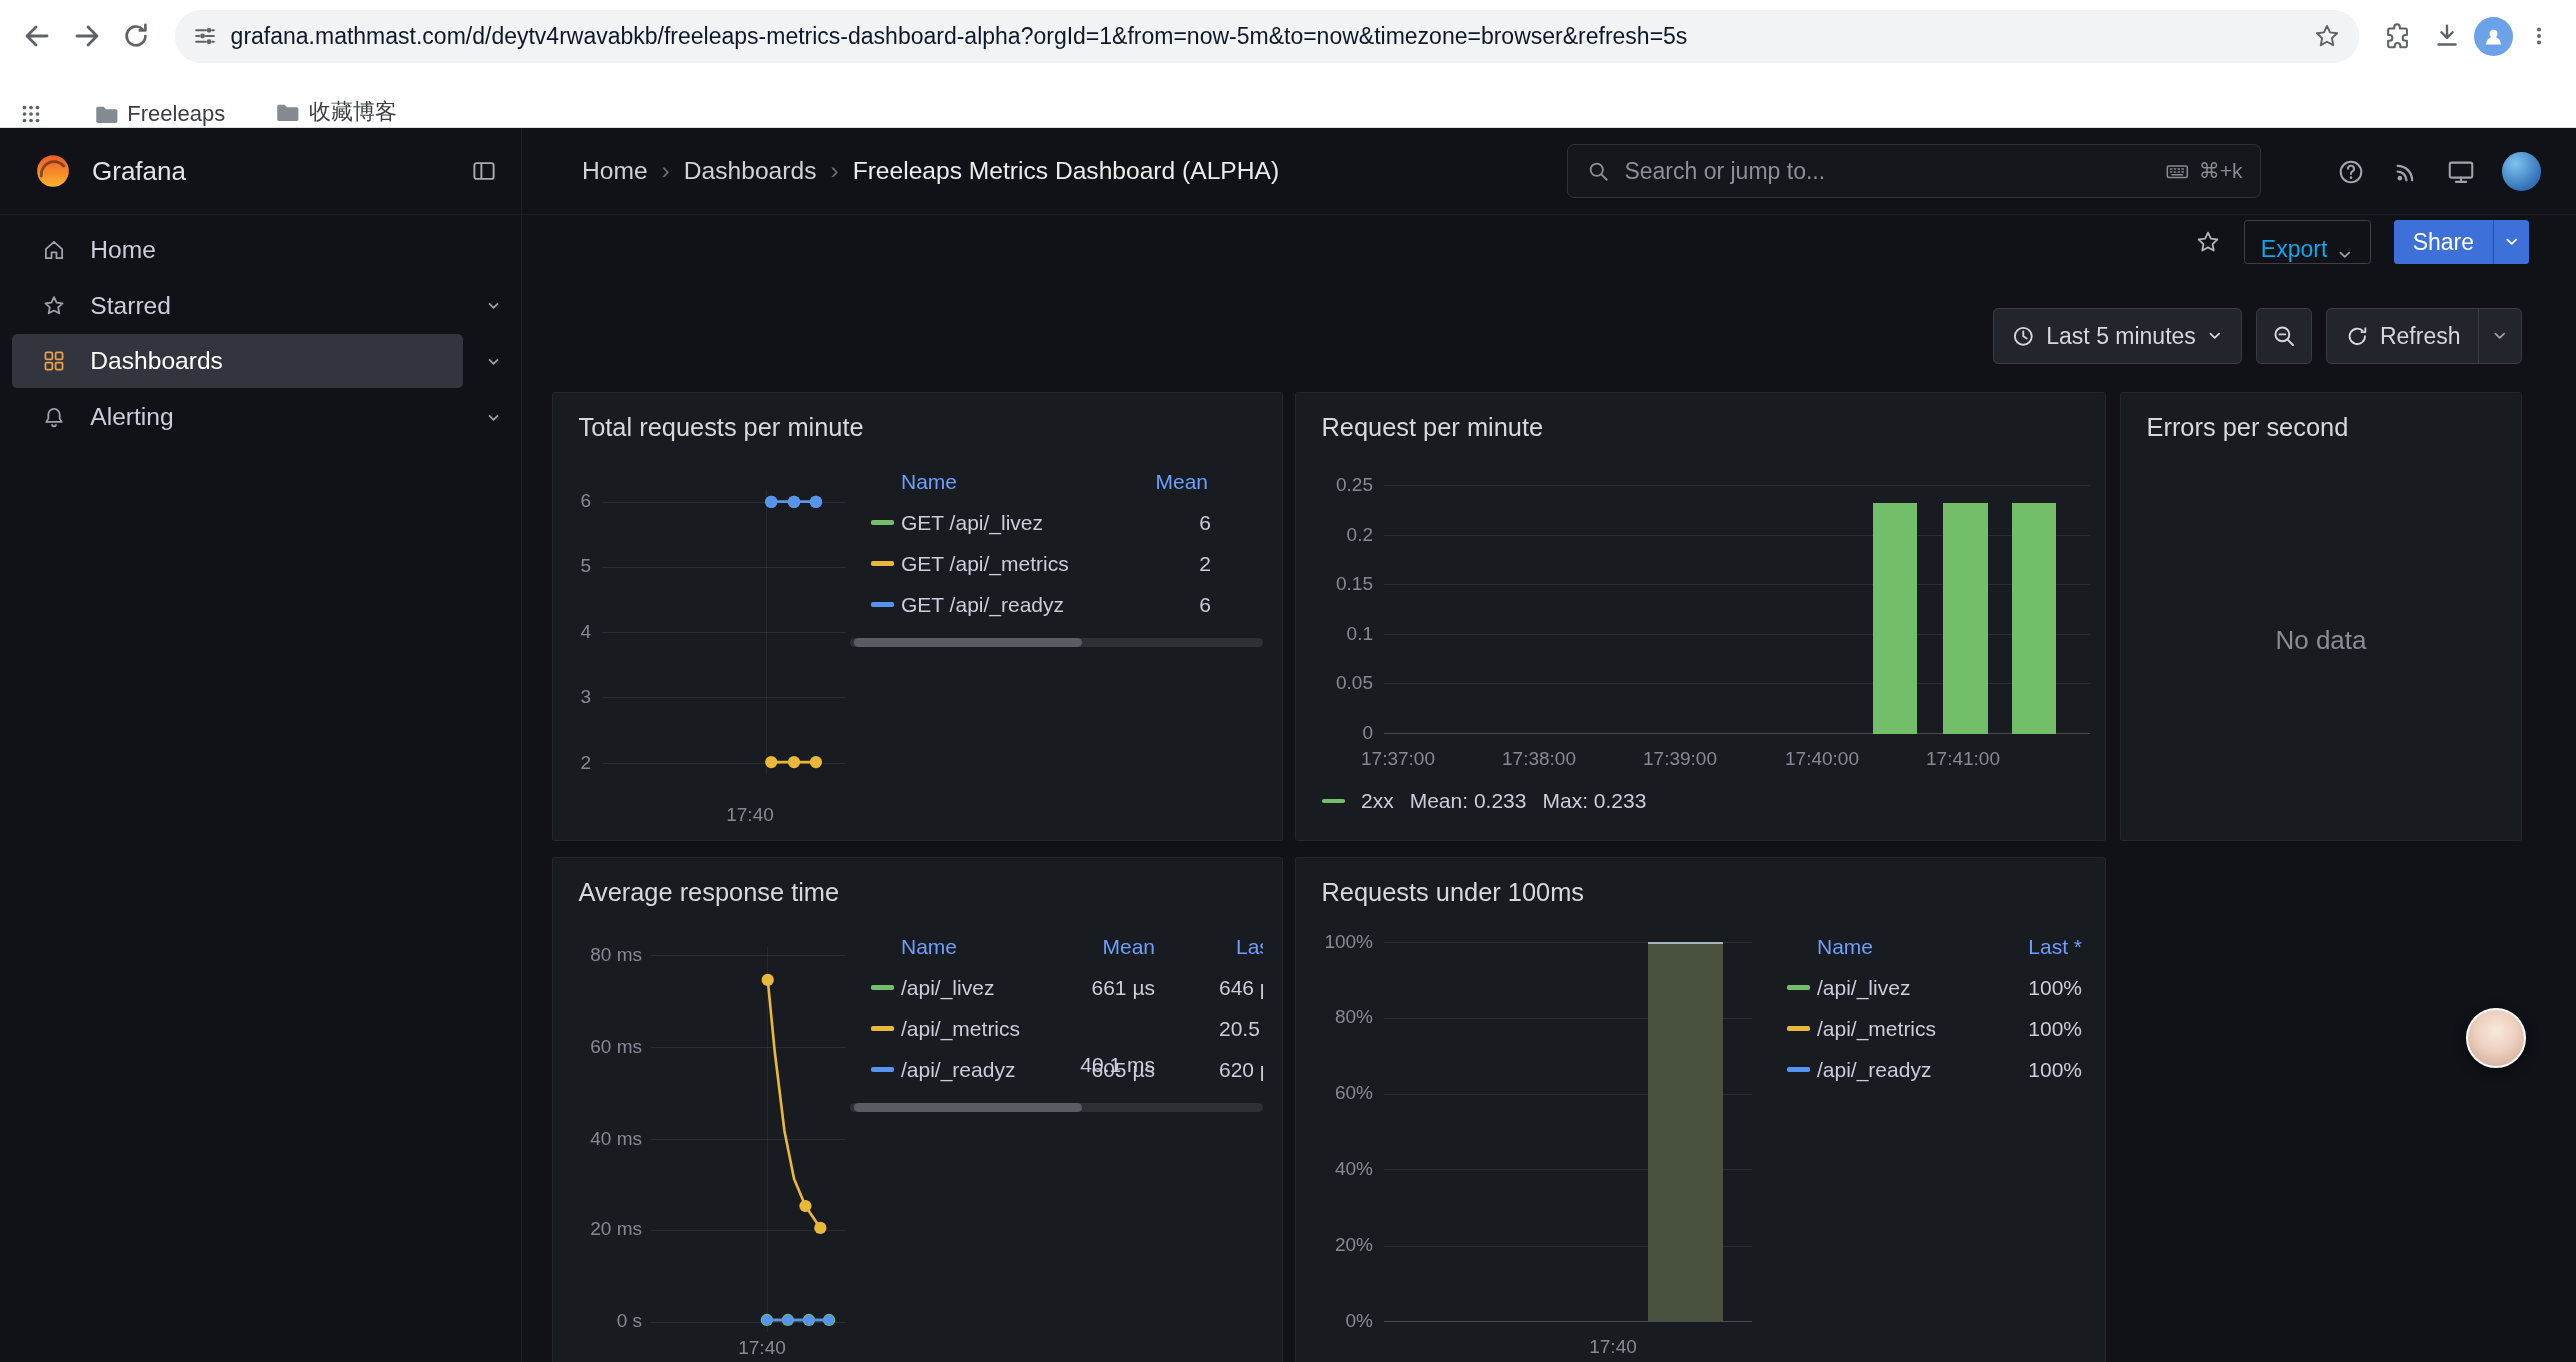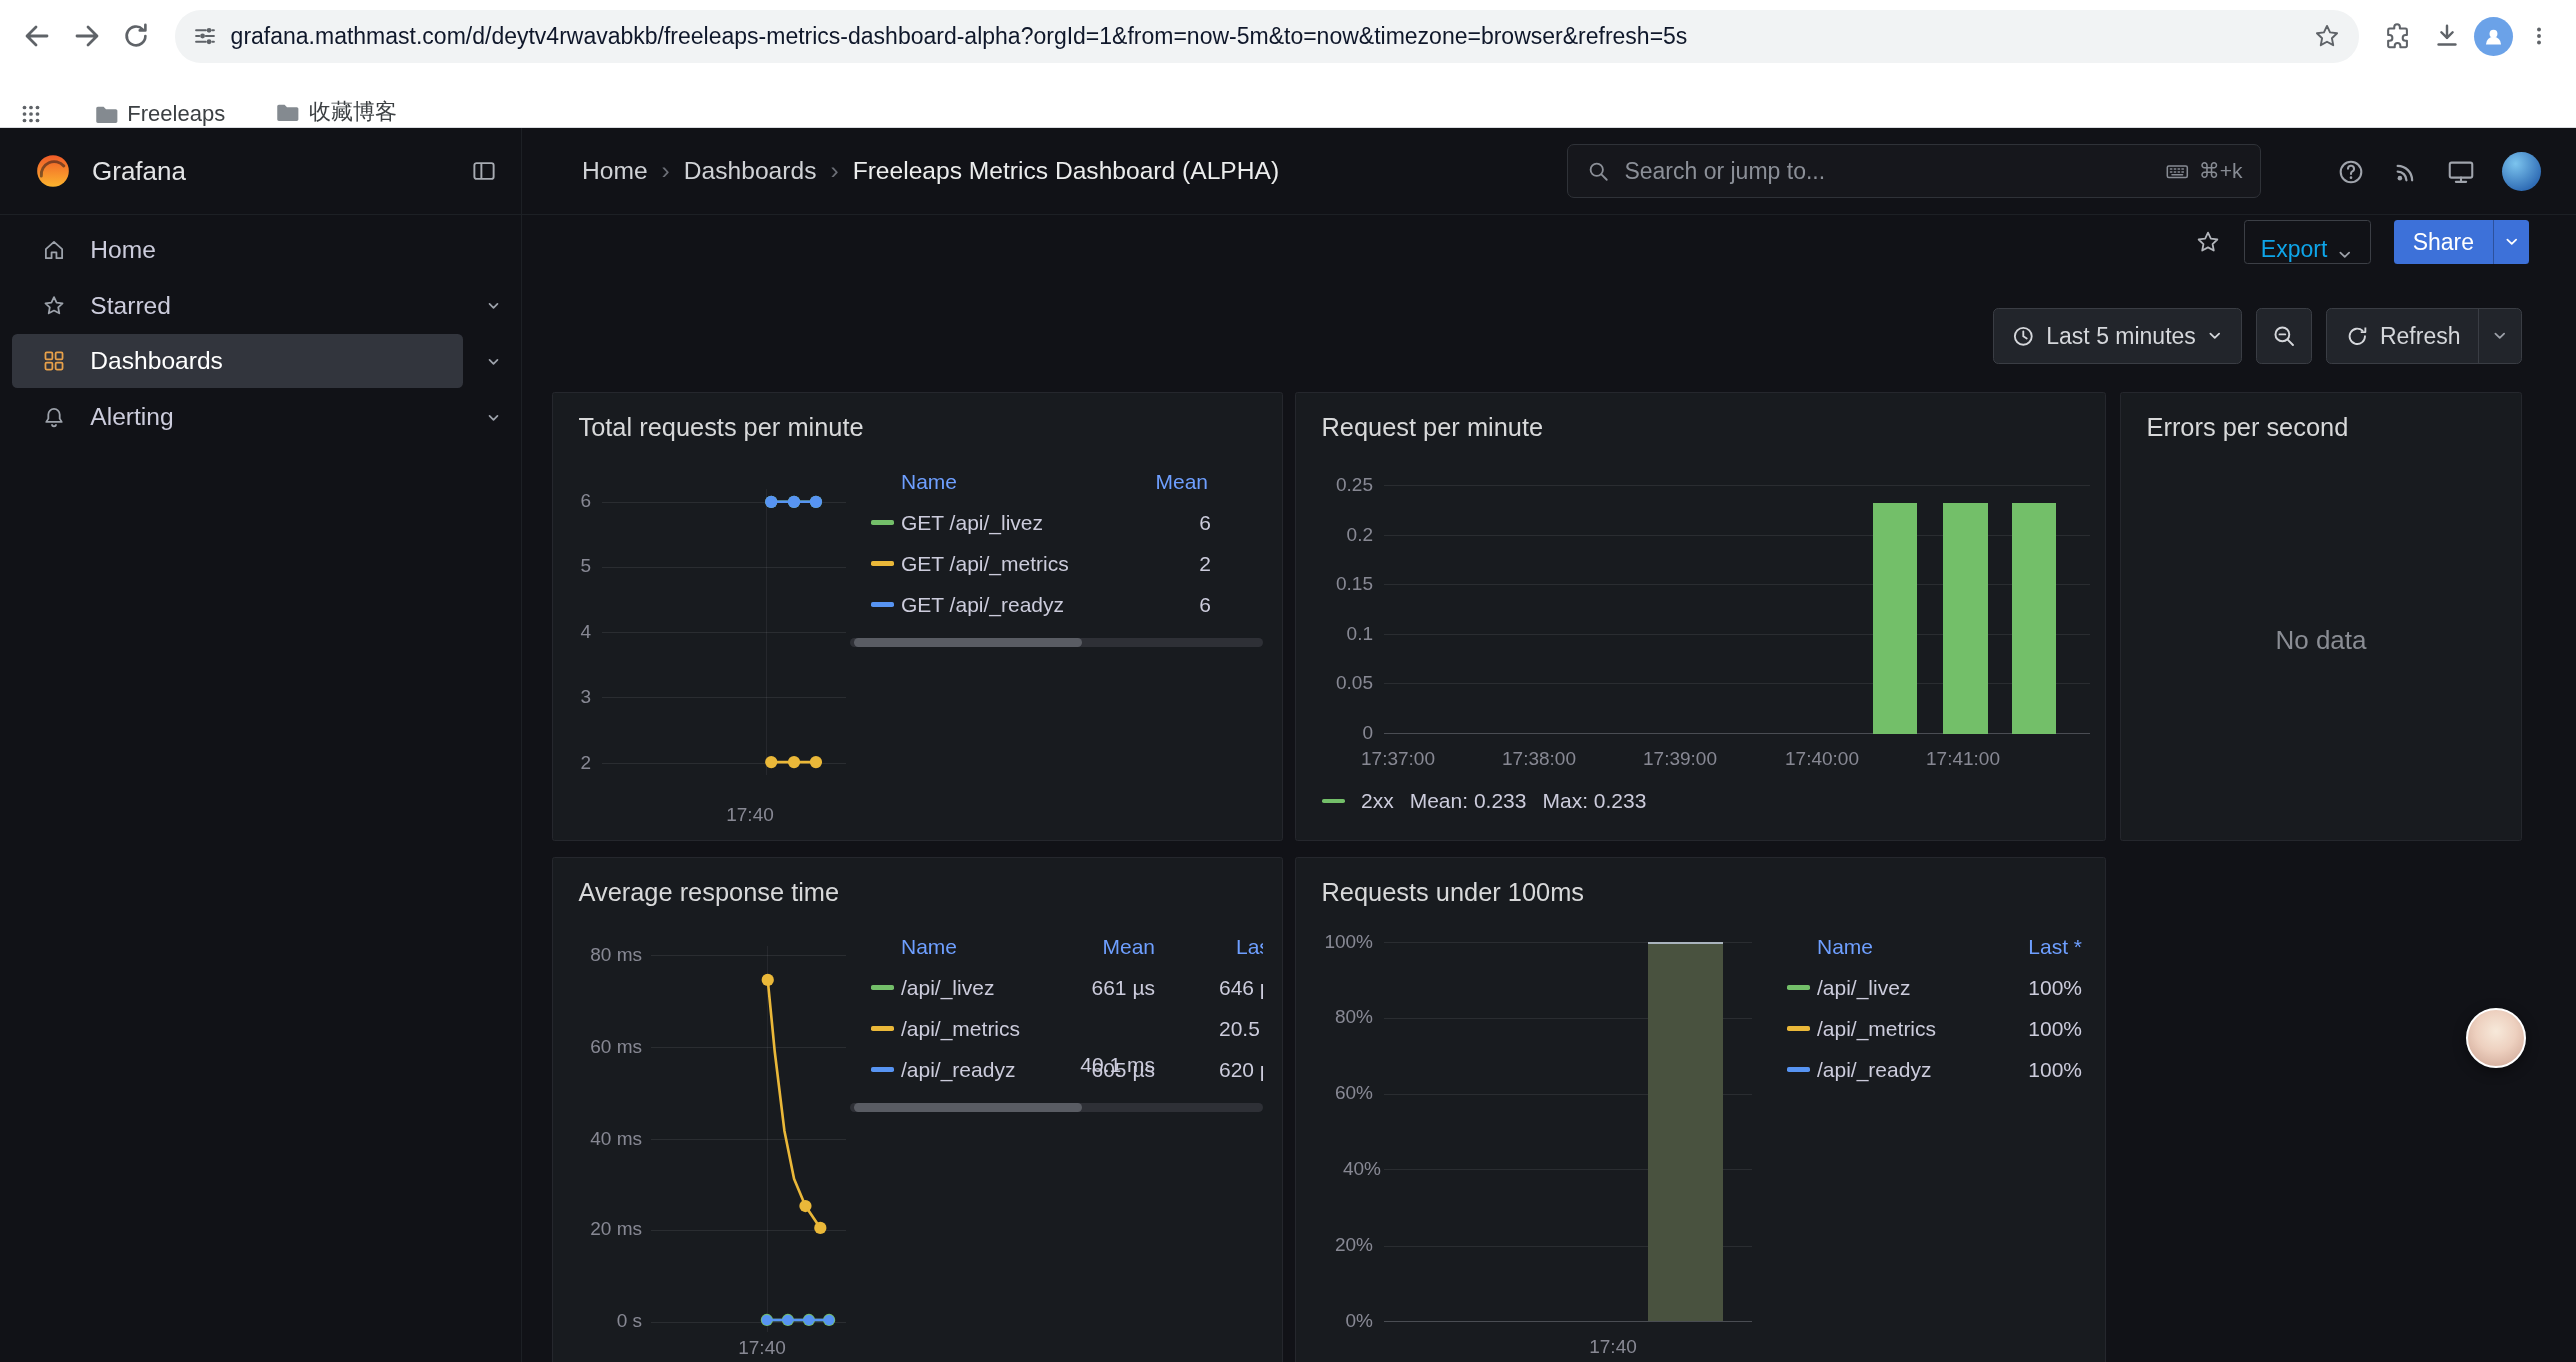--- a/index.html
+++ b/index.html
@@ -544,21 +544,21 @@
       <section class="panel" id="panel-e">
         <h2 class="panel-title">Requests under 100ms</h2>
         <div class="chart" id="chart-e">
             <div class="gline" style="left: 88px; top: 84px; width: 368px;"></div>
             <div class="ytick" style="left: 0px; top: 73px; width: 77px;">100%</div>
             <div class="gline" style="left: 88px; top: 160px; width: 368px;"></div>
             <div class="ytick" style="left: 0px; top: 148px; width: 77px;">80%</div>
             <div class="gline" style="left: 88px; top: 236px; width: 368px;"></div>
             <div class="ytick" style="left: 0px; top: 224px; width: 77px;">60%</div>
             <div class="gline" style="left: 88px; top: 311px; width: 368px;"></div>
-            <div class="ytick" style="left: 8px; top: 300px; width: 77px;">40%</div>
+            <div class="ytick" style="left: 0px; top: 300px; width: 77px;">40%</div>
             <div class="gline" style="left: 88px; top: 388px; width: 368px;"></div>
             <div class="ytick" style="left: 0px; top: 376px; width: 77px;">20%</div>
             <div class="gline" style="left: 88px; top: 463px; width: 368px;"></div>
             <div class="ytick" style="left: 0px; top: 452px; width: 77px;">0%</div>
             <div class="gline strong" style="left: 88px; top: 463px; width: 368px;"></div>
             <div class="xtick" style="left: 247px; top: 478px; width: 140px;">17:40</div>
             <div class="bar" style="left: 352px; top: 84px; width: 75px; height: 379px; background: rgb(73, 82, 63); border-top: 2.6px solid rgb(170, 180, 190);"></div>
           </div>
         <div class="legend" id="legend-e" style="left: 483px; top: 70px; width: 303px; height: 162px;">
             <div class="lg-head">

